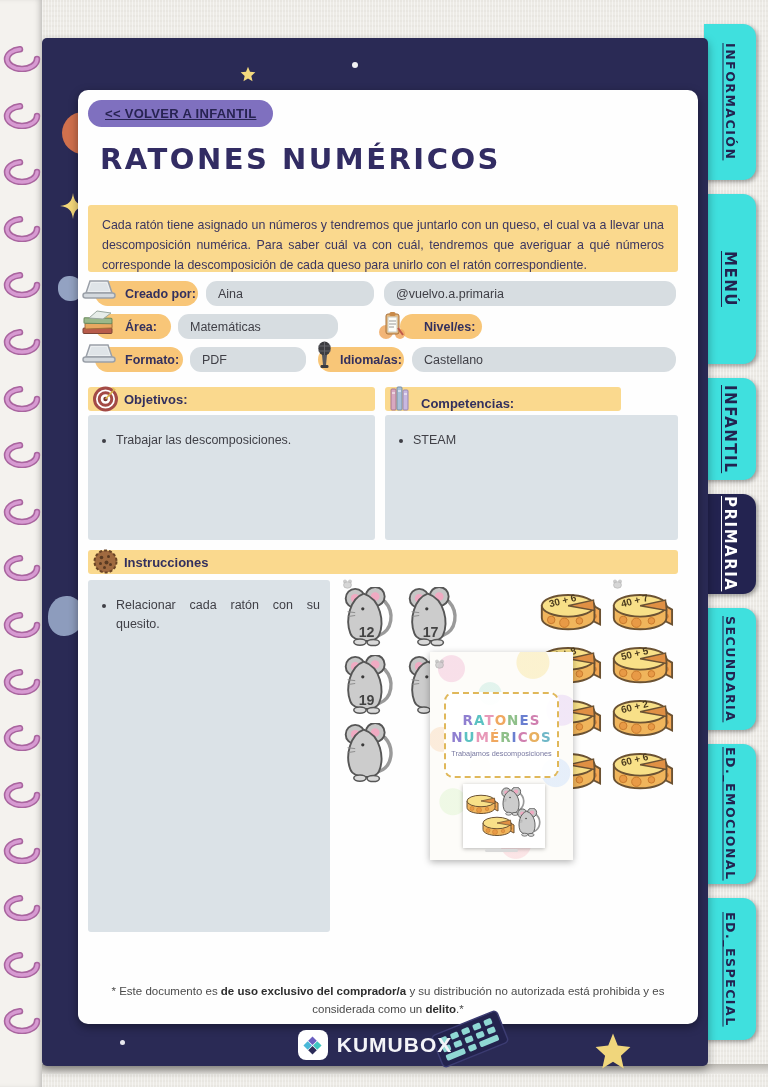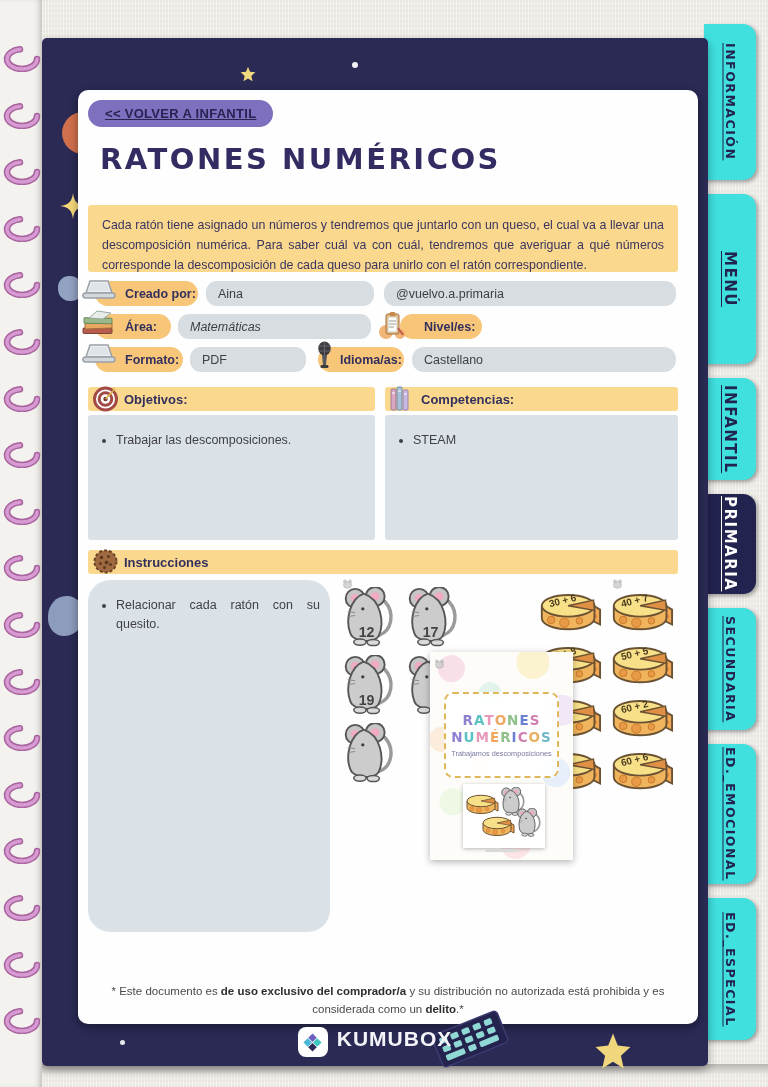--- a/index.html
+++ b/index.html
@@ -92,21 +92,21 @@
   .pair { display:flex; align-items:flex-end; }
   .pair2 { margin-left:16px; margin-top:-8px; }
   .cov-credit { position:absolute; left:55px; top:197px; width:33px; height:3px; background:#d9d9d9; border-radius:2px; }
 
   .disclaimer { position:absolute; left:30px; top:893px; width:560px; text-align:center; font-size:11.5px;
                 line-height:1.55; color:#4a4a4a; }
   .disclaimer strong { color:#2d2d2d;margin-top:25px; }
 
   
   .brand { position:absolute; left:42px; top:1027px; width:666px; height:36px; display:flex;
-           justify-content:center; gap:9px; z-index:5; }
+           align-items:center; justify-content:center; gap:9px; z-index:5; }
   .brand-icon { width:30px; height:30px; background:#ffffff; border-radius:8px; display:flex;
                 align-items:center; justify-content:center; }
   .brand-text { color:#f4f4f8; font-size:21px; font-weight:bold; letter-spacing:1px; }
   .kbd-decal { position:absolute; left:420px; top:1008px; z-index:4; }
 
   .floor-shadow { position:absolute; left:0; top:1064px; width:768px; height:10px; z-index:1;
                   background:linear-gradient(#bab7b1, #e9e7e3); }
 </style>
 </head>
 <body>
@@ -201,21 +201,21 @@
 
     <span class="mi" style="left:2px;top:218px;">
       <svg width="36" height="28" viewBox="0 0 36 28">
           <rect x="3" y="20" width="29" height="5.5" rx="1" fill="#b85b4a" stroke="#7a4436"></rect>
           <rect x="5" y="15" width="27" height="5.5" rx="1" fill="#e8a860" stroke="#a6703c" transform="rotate(-2 18 17)"></rect>
           <rect x="4" y="10" width="28" height="5.5" rx="1" fill="#9ab88a" stroke="#6a8a5c" transform="rotate(1 18 12)"></rect>
           <path d="M9 10 L17 3 L31 5 L23 11 Z" fill="#e6ece8" stroke="#9aa8a0"></path>
         </svg>
     </span>
     <div class="pill" style="left:17px;top:224px;width:76px;padding-left:30px;">Área:</div>
-    <div class="field" style="left:100px;top:224px;width:193px;font-style:italic;">Matemáticas</div>
+    <div class="field" style="left:100px;top:224px;width:160px;">Matemáticas</div>
     <span class="mi" style="left:300px;top:220px;">
       <svg width="28" height="30" viewBox="0 0 28 30">
           <circle cx="8" cy="22" r="7" fill="#f0a860" opacity="0.85"></circle>
           <circle cx="22" cy="24" r="5" fill="#f0a860" opacity="0.85"></circle>
           <rect x="8" y="4" width="13" height="20" rx="2" fill="#e8b878" stroke="#a6703c"></rect>
           <rect x="10" y="7" width="9" height="15" fill="#fdfdf8" stroke="#c8c8c0"></rect>
           <rect x="11.5" y="2" width="6" height="4" rx="1.5" fill="#c88a4a"></rect>
           <path d="M11 11 h7 M11 14 h7 M11 17 h5" stroke="#9a9a9a" stroke-width="1"></path>
           <path d="M20 18 l5 7" stroke="#c05a4a" stroke-width="2"></path>
         </svg>
@@ -247,21 +247,21 @@
         <svg width="27" height="27" viewBox="0 0 27 27">
             <circle cx="13.5" cy="14" r="11" fill="#fff" stroke="#a34a46" stroke-width="3"></circle>
             <circle cx="13.5" cy="14" r="6.3" fill="#fff" stroke="#a34a46" stroke-width="3"></circle>
             <circle cx="13.5" cy="14" r="2.2" fill="#7a3532"></circle>
             <path d="M13.5 14 L21 6" stroke="#d8b24a" stroke-width="1.8"></path>
             <path d="M21 6 l-0.5 -4 l3.5 2.8 z" fill="#e0c05a"></path>
           </svg>
       </span>
       <span>Objetivos:</span>
     </div>
-    <div class="bar" style="left:307px;top:297px;width:293px;">
+    <div class="bar" style="left:307px;top:297px;width:236px;align-items:flex-end;">
       <span class="mi">
         <svg width="23" height="27" viewBox="0 0 23 27">
             <rect x="2" y="4" width="5" height="21" rx="1" fill="#d8a8c0" stroke="#a87890"></rect>
             <rect x="8" y="2" width="5" height="23" rx="1" fill="#a8c0d8" stroke="#7890a8"></rect>
             <rect x="14" y="5" width="5" height="20" rx="1" fill="#c8b8e0" stroke="#9888b0"></rect>
             <path d="M3 8 h3 M9 6 h3 M15 9 h3" stroke="#ffffff" stroke-width="1"></path>
           </svg>
       </span>
       <span>Competencias:</span>
     </div>
@@ -283,21 +283,21 @@
             <circle cx="9.5" cy="9.5" r="1.8" fill="#5a3a22"></circle>
             <circle cx="16.5" cy="8.5" r="1.5" fill="#5a3a22"></circle>
             <circle cx="8.5" cy="15.5" r="1.5" fill="#5a3a22"></circle>
             <circle cx="14.5" cy="14.5" r="2" fill="#5a3a22"></circle>
             <circle cx="18.5" cy="16.5" r="1.5" fill="#5a3a22"></circle>
             <circle cx="12.5" cy="19.5" r="1.5" fill="#5a3a22"></circle>
           </svg>
       </span>
       <span>Instrucciones</span>
     </div>
-    <div class="gbox just" style="left:10px;top:490px;width:242px;height:352px;border-radius:22px;">
+    <div class="gbox just" style="left:10px;top:490px;width:242px;height:352px;">
       <ul>
           <li>Relacionar cada ratón con su quesito.</li>
         </ul>
     </div>
 
     <span class="tinyico" style="left:264px;top:485px;">
       <svg width="11" height="10" viewBox="0 0 22 20">
           <circle cx="6" cy="5" r="4" fill="#bbbbbb"></circle>
           <circle cx="16" cy="5" r="4" fill="#bbbbbb"></circle>
           <ellipse cx="11" cy="12" rx="8" ry="6.5" fill="#c9c9c9" stroke="#888888"></ellipse>

